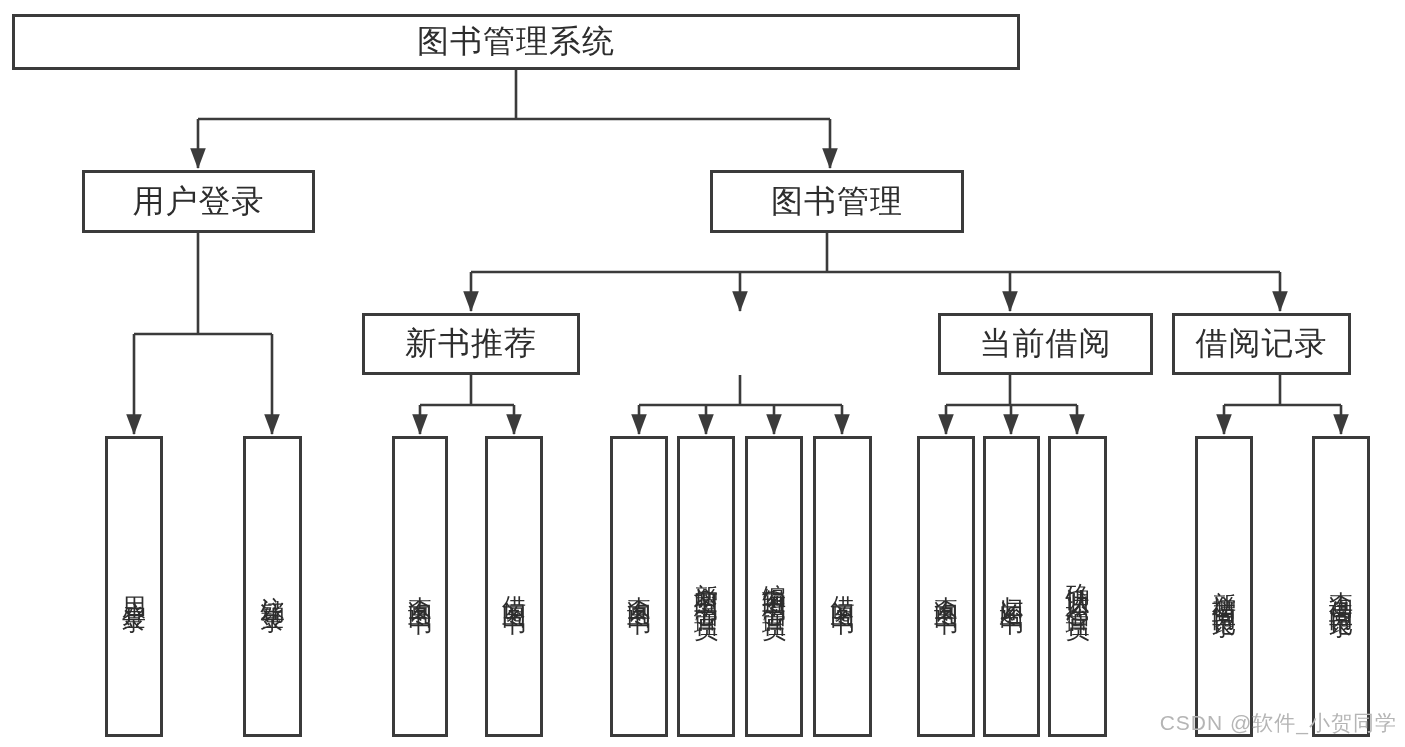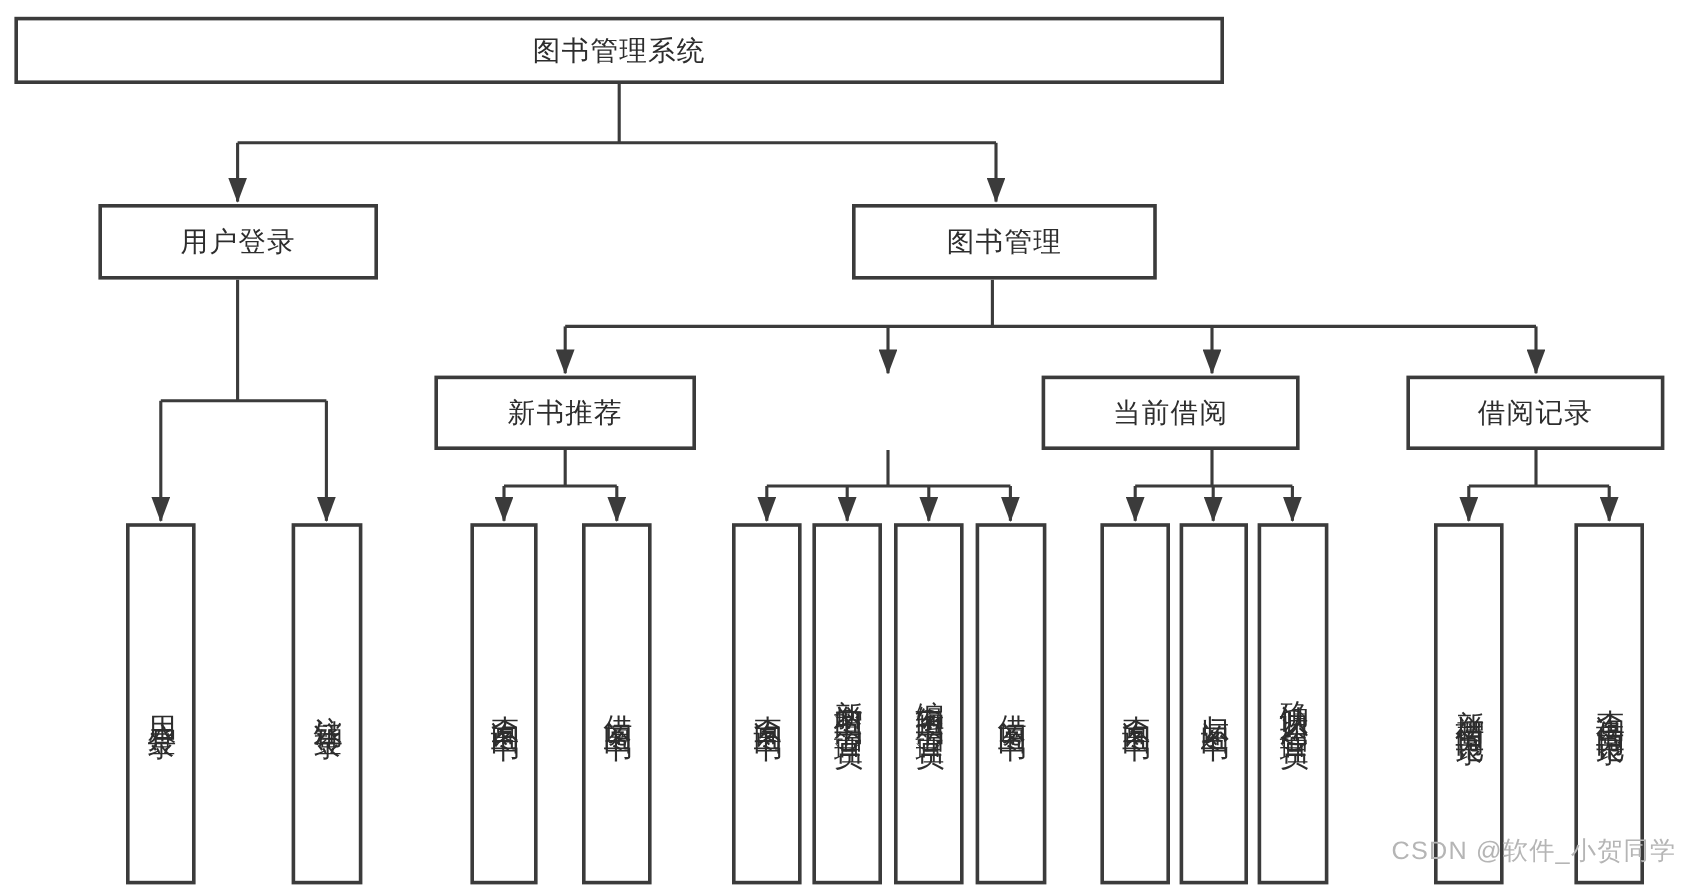--- a/index.html
+++ b/index.html
@@ -26,36 +26,36 @@
     position: absolute;
     box-sizing: border-box;
     border: 3px solid #3b3b3b;
     background: #ffffff;
     display: flex;
     align-items: center;
     justify-content: center;
     color: #2d2d2d;
   }
   .node.h .label {
-    font-size: 23px;
+    font-size: 32px;
     letter-spacing: 1px;
     white-space: nowrap;
   }
   .node.v .label {
     writing-mode: vertical-rl;
     text-orientation: mixed;
     font-size: 24px;
     letter-spacing: 5px;
     line-height: 1;
     white-space: nowrap;
   }
   .watermark {
     position: absolute;
     right: 8px;
-    bottom: 24px;
+    bottom: 10px;
     font-size: 21px;
     color: #b5b5b5;
     letter-spacing: 1px;
     white-space: nowrap;
     text-align: center;
   }
 </style>
 </head>
 <body>
 
@@ -111,24 +111,24 @@
   <div class="node h" style="left:82px; top:170px; width:233px; height:63px;">
     <span class="label">用户登录</span>
   </div>
   <div class="node h" style="left:710px; top:170px; width:254px; height:63px;">
     <span class="label">图书管理</span>
   </div>
 
   <div class="node h" style="left:362px; top:313px; width:218px; height:62px;">
     <span class="label">新书推荐</span>
   </div>
-  <div class="node h" style="left:868px; top:313px; width:215px; height:62px;">
+  <div class="node h" style="left:938px; top:313px; width:215px; height:62px;">
     <span class="label">当前借阅</span>
   </div>
-  <div class="node h" style="left:1172px; top:313px; width:215px; height:62px;">
+  <div class="node h" style="left:1172px; top:313px; width:179px; height:62px;">
     <span class="label">借阅记录</span>
   </div>
 
   <div class="node v" style="left:105px; top:436px; width:58px; height:301px;">
     <span class="label">用户登录</span>
   </div>
   <div class="node v" style="left:243px; top:436px; width:59px; height:301px;">
     <span class="label">注销登录</span>
   </div>
 

